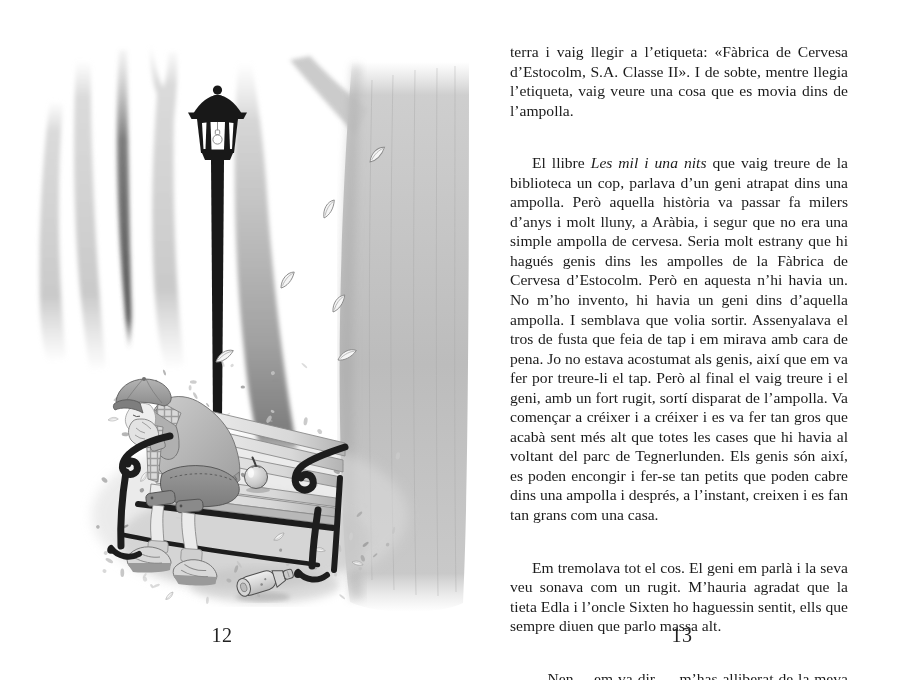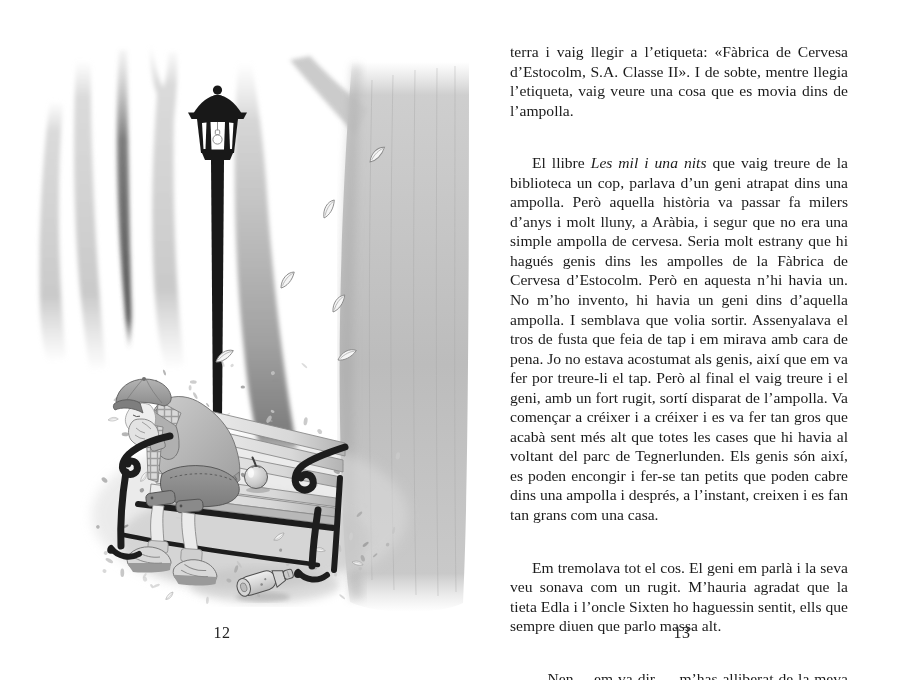--- a/index.html
+++ b/index.html
@@ -6,21 +6,21 @@
   .spread{
     position:relative;width:900px;height:680px;background:#ffffff;
     font-family:"Liberation Serif", serif; overflow:hidden;
   }
   .page{position:absolute;top:0;height:608px;}
   .page-left{left:0;width:455px;}
   .page-right{left:455px;width:445px;}
   .illustration{position:absolute;left:0;top:0;}
   .page-number{
     position:absolute;top:624px;width:60px;text-align:center;
-    font-size:16px;color:#222;letter-spacing:.5px;
+    font-size:20px;color:#222;letter-spacing:.5px;
   }
   .page-number.left{left:192px;}
   .page-number.right{left:197px;} 
   .text-block{
     position:absolute;left:55px;top:42px;width:338px;
     font-size:15.6px;line-height:19.55px;color:#1b1b1b;
     text-align:justify;
   }
   .text-block p{margin:0;padding:0;}
   .text-block p.indent{text-indent:22px;margin-top:33px;}

